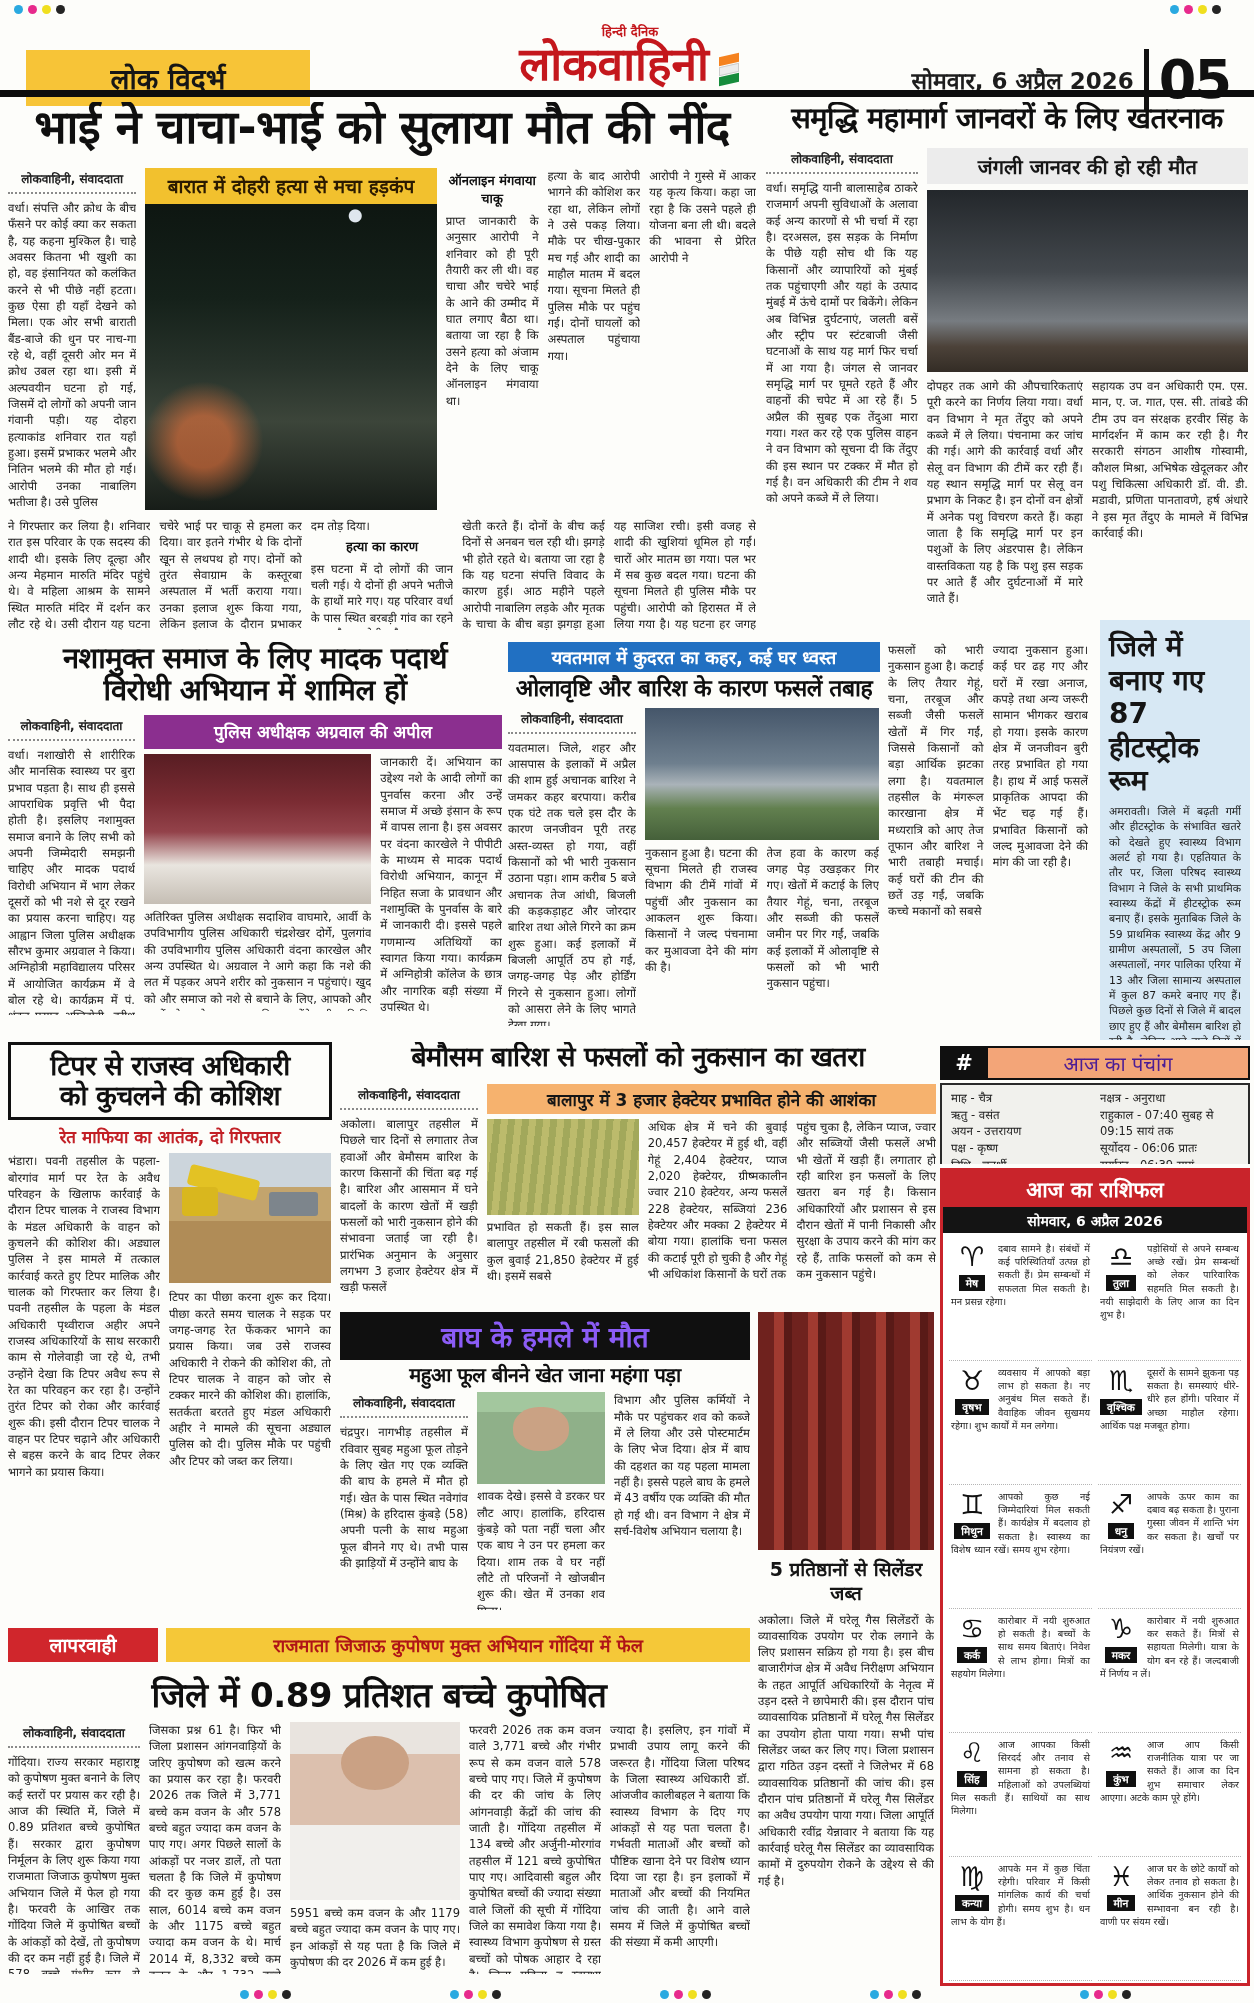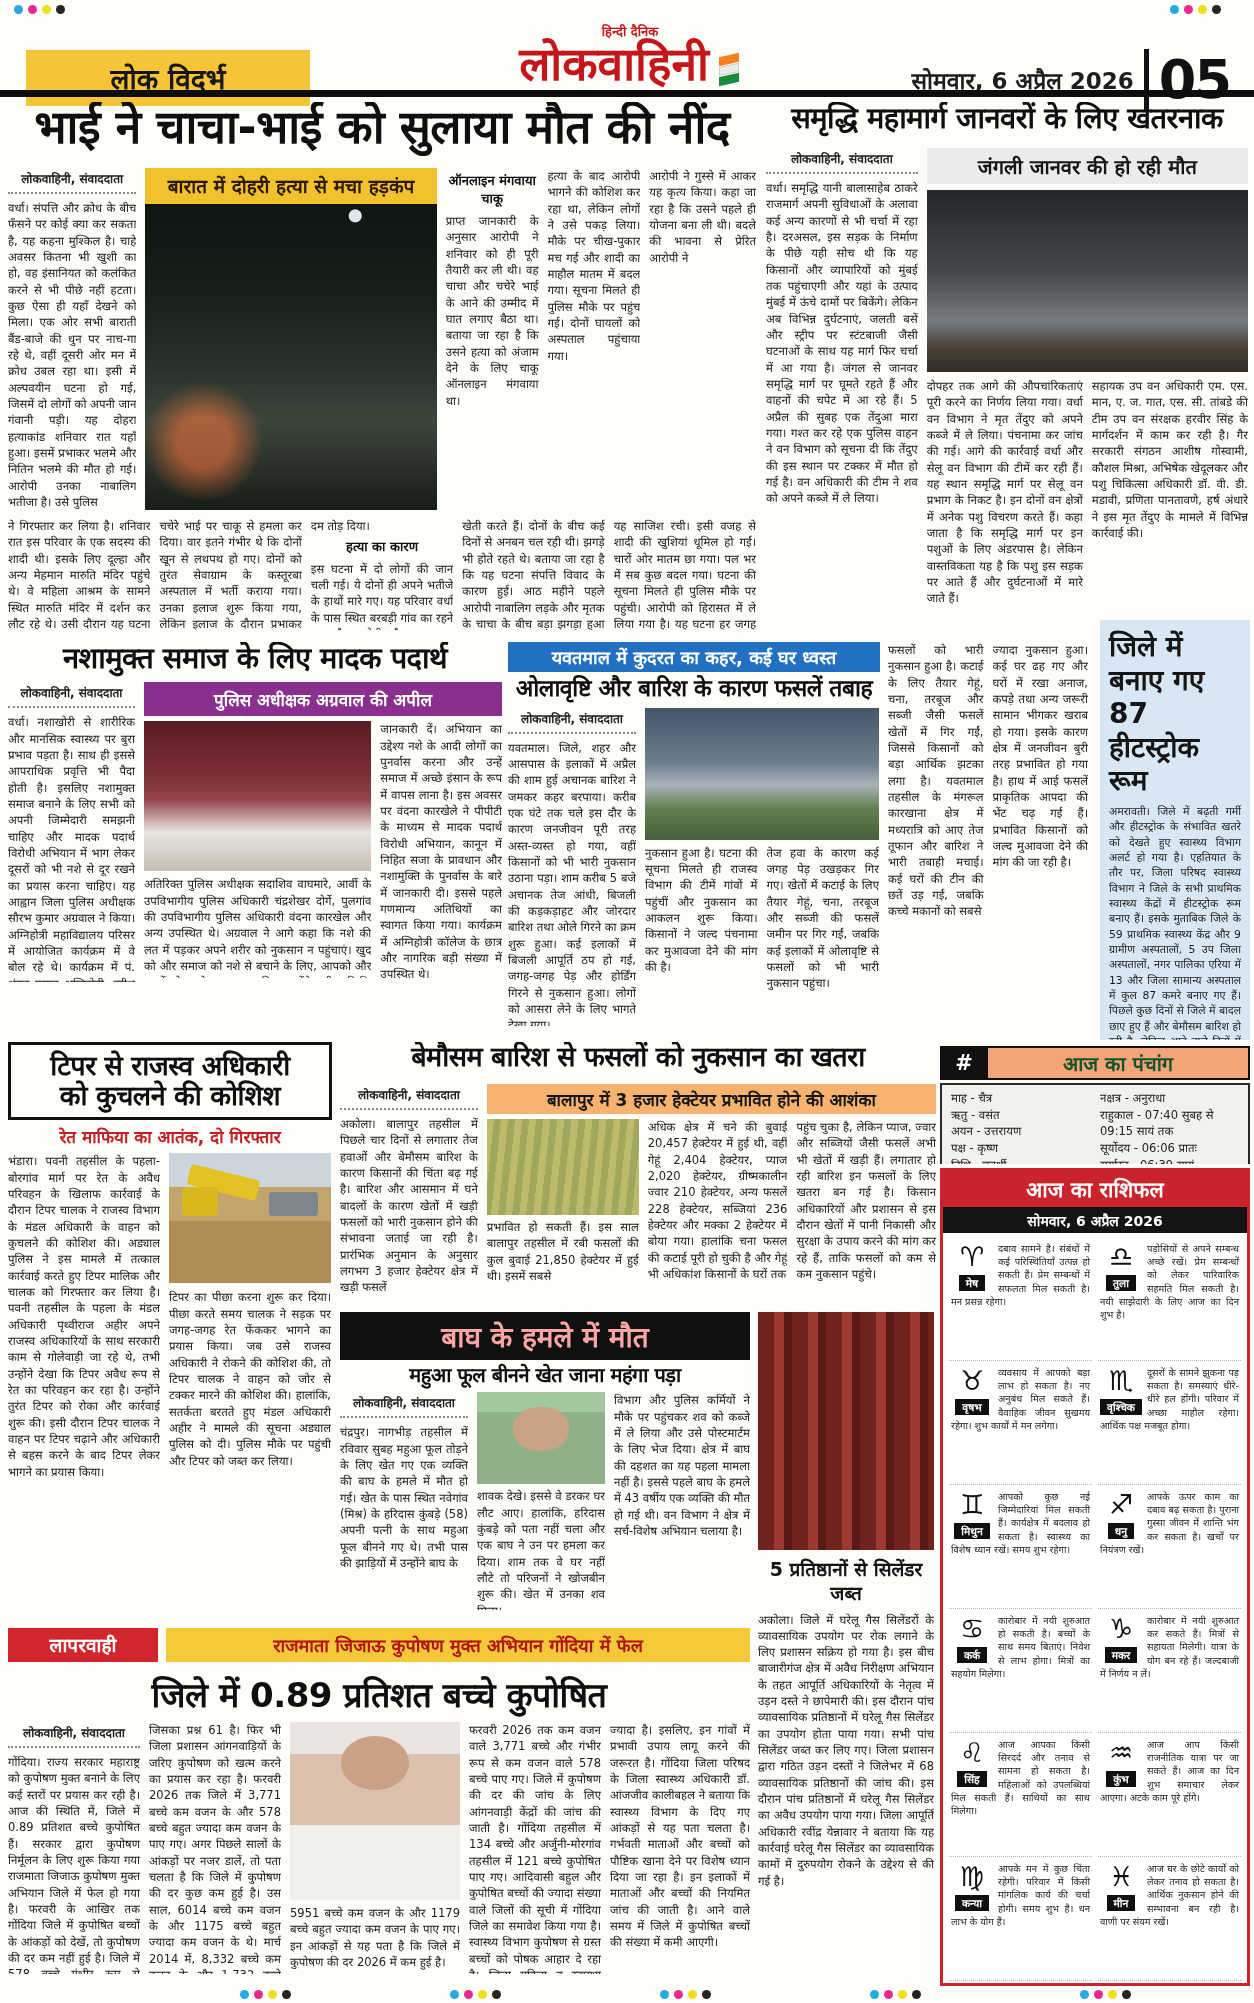--- a/index.html
+++ b/index.html
@@ -45,33 +45,33 @@
   .ph-sand .cab{position:absolute;left:8%;top:26%;width:22%;height:22%;background:#d9b71e;border-radius:4px}
   .ph-sand .truck{position:absolute;right:8%;top:30%;width:30%;height:18%;background:#7d858c;border-radius:3px}
   .ph-man{background:linear-gradient(180deg,#a3c79e 0 22%,#8fb089 22% 100%)}
   .ph-man .face{position:absolute;left:28%;top:16%;width:44%;height:48%;background:#caa284;border-radius:46%}
   .ph-child{background:linear-gradient(180deg,#e9e4df 0 18%,#dcc0ae 18% 58%,#f1efec 58% 100%)}
   .ph-child .head{position:absolute;left:30%;top:8%;width:40%;height:30%;background:#caa184;border-radius:50%}
   .ph-cyl{background:repeating-linear-gradient(90deg,#6f221e 0 16px,#a03a30 16px 26px,#591a17 26px 34px),linear-gradient(180deg,rgba(40,20,18,.5),rgba(0,0,0,0) 40%)}
   
   .purple{background:#8b2f8f;color:#fff;font-size:17px;height:34px}
   .blue{background:#2170c2;color:#fff;font-size:18px;height:30px}
-  .black{background:#101010;color:#fca5a5}
+  .black{background:#101010;color:#8b5cf6}
   .orange{background:#f6b26e;color:#161616;font-size:17px;height:30px}
   .yellowband{background:#f5c838;color:#b01417;font-size:18px;height:34px}
   .redtag{background:#d0262c;color:#fff;font-size:19px;height:34px;font-weight:800}
   .redsub{color:#c22026;font-weight:800;font-size:17px;text-align:center}
   
   .heatbox{background:#d7e8f4;padding:10px 9px}
   .heatbox .t{font-size:28px;font-weight:800;line-height:1.2;text-align:left;margin-bottom:6px}
   .heatbox .bt{font-size:10.8px}
   
   .pan-band{display:flex;height:34px}
   .pan-hash{width:48px;background:#101010;color:#fff;font-size:21px;font-weight:800;display:flex;align-items:center;justify-content:center}
-  .pan-title{flex:1;background:#f3a578;display:flex;align-items:center;justify-content:center;font-size:20px;font-weight:700;color:#14532d;border:2px solid #101010;border-left:none}
+  .pan-title{flex:1;background:#f3a578;display:flex;align-items:center;justify-content:center;font-size:20px;font-weight:400;color:#4c1d95;border:2px solid #101010;border-left:none}
   .pan-body{border:2px solid #2a2a2a;background:#f1f1ed;margin-top:3px;padding:5px 9px;display:flex;gap:10px}
   .pan-col{flex:1;font-size:11.5px;line-height:1.45;color:#222}
   
   .rash{border:3px solid #c9242b;background:#fff}
   .rash-title{height:36px;background:#c9242b;color:#fff;font-size:21px;font-weight:800;display:flex;align-items:center;justify-content:center}
   .rash-date{height:26px;background:#141414;color:#fff;font-size:14px;font-weight:700;display:flex;align-items:center;justify-content:center}
   .zgrid{display:grid;grid-template-columns:1fr 1fr;column-gap:6px;padding:4px 6px}
   .zcell{border-bottom:1px dotted #b5b5b5;padding:5px 2px;height:124px;overflow:hidden}
   .zico{float:left;width:42px;text-align:center;margin-right:5px}
   .zg{display:block;font-size:27px;line-height:1.1;color:#101010}
@@ -171,21 +171,21 @@
         <div class="row" style="flex:1">
           <div class="col bt" style="flex:1">दोपहर तक आगे की औपचारिकताएं पूरी करने का निर्णय लिया गया। वर्धा वन विभाग ने मृत तेंदुए को अपने कब्जे में ले लिया। पंचनामा कर जांच की गई। आगे की कार्रवाई वर्धा और सेलू वन विभाग की टीमें कर रही हैं। यह स्थान समृद्धि मार्ग पर सेलू वन प्रभाग के निकट है। इन दोनों वन क्षेत्रों में अनेक पशु विचरण करते हैं। कहा जाता है कि समृद्धि मार्ग पर इन पशुओं के लिए अंडरपास है। लेकिन वास्तविकता यह है कि पशु इस सड़क पर आते हैं और दुर्घटनाओं में मारे जाते हैं।</div>
           <div class="col bt" style="flex:1">सहायक उप वन अधिकारी एम. एस. मान, ए. ज. गात, एस. सी. तांबडे की टीम उप वन संरक्षक हरवीर सिंह के मार्गदर्शन में काम कर रही है। गैर सरकारी संगठन आशीष गोस्वामी, कौशल मिश्रा, अभिषेक खेदूलकर और पशु चिकित्सा अधिकारी डॉ. वी. डी. मडावी, प्रणिता पानतावणे, हर्ष अंधारे ने इस मृत तेंदुए के मामले में विभिन्न कार्रवाई की।</div>
         </div>
       </div>
     </div>
   </section>
 
   <section class="abs" style="left:8px;top:642px;width:494px;height:392px">
     <h2 class="hl" style="font-size:29px">
-      <span>नशामुक्त समाज के लिए मादक पदार्थ</span><br>
+      <span>नशामुक्त समाज के लिए मादक पदार्थ</span><br><span>विरोधी अभियान में शामिल हों</span>
     </h2>
     <div class="row" style="margin-top:8px;height:300px">
       <div class="col" style="width:128px">
         <div class="byl">लोकवाहिनी, संवाददाता</div>
         <div class="bt">वर्धा। नशाखोरी से शारीरिक और मानसिक स्वास्थ्य पर बुरा प्रभाव पड़ता है। साथ ही इससे आपराधिक प्रवृत्ति भी पैदा होती है। इसलिए नशामुक्त समाज बनाने के लिए सभी को अपनी जिम्मेदारी समझनी चाहिए और मादक पदार्थ विरोधी अभियान में भाग लेकर दूसरों को भी नशे से दूर रखने का प्रयास करना चाहिए। यह आह्वान जिला पुलिस अधीक्षक सौरभ कुमार अग्रवाल ने किया। अग्निहोत्री महाविद्यालय परिसर में आयोजित कार्यक्रम में वे बोल रहे थे। कार्यक्रम में पं. शंकर प्रसाद अग्निहोत्री, हरीश इथापे,</div>
       </div>
       <div style="width:358px">
         <div class="band purple">पुलिस अधीक्षक अग्रवाल की अपील</div>
         <div class="row" style="margin-top:5px;height:260px">
           <div style="width:228px">

